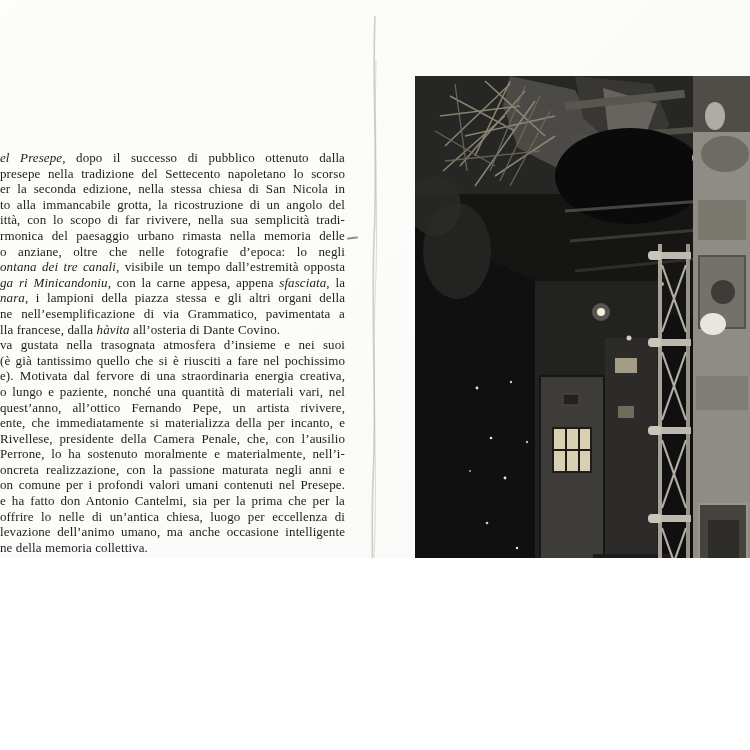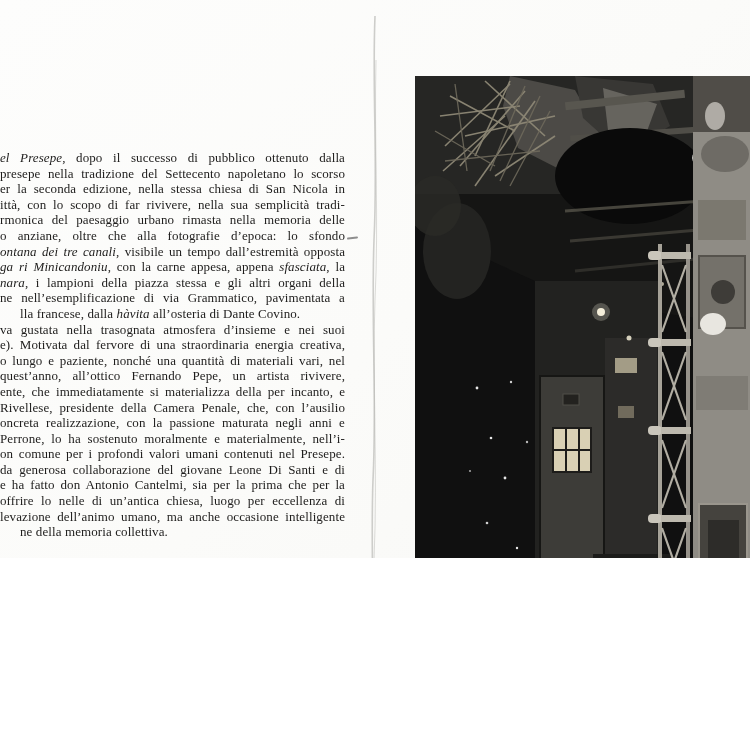--- a/index.html
+++ b/index.html
@@ -12,21 +12,21 @@
   .textcol{
     position:absolute;left:0;top:150px;width:345px;
     font-size:13px;line-height:15.6px;color:#1d1c1b;
     letter-spacing:.1px;
   }
   .line{
     height:15.6px;overflow:hidden;
     text-align:justify;text-align-last:justify;
     white-space:nowrap;
   }
-  .line.last{text-align-last:left;padding-left:20px;}
+  .line.last{text-align-last:left;}
   .it{font-style:italic;}
   
   .hdate{
     position:absolute;left:4px;top:609px;
     font-family:"DejaVu Serif",serif;font-style:italic;font-weight:bold;
     font-size:15px;color:#2a2a2a;transform:rotate(-3deg) skewX(-6deg);
     letter-spacing:1px;
   }
   
   .sig{position:absolute;left:148px;top:586px;}
@@ -46,38 +46,39 @@
 </style>
 </head>
 <body>
 
 <div class="page">
 
   <div class="textcol">
       <div class="line"><span class="it">el Presepe</span><span>, dopo il successo di pubblico ottenuto dalla</span></div>
       <div class="line"><span>presepe nella tradizione del Settecento napoletano lo scorso</span></div>
       <div class="line"><span>er la seconda edizione, nella stessa chiesa di San Nicola in</span></div>
+      <div class="line"><span>to alla immancabile grotta, la ricostruzione di un angolo del</span></div>
       <div class="line"><span>ittà,  con lo scopo di far rivivere, nella sua semplicità tradi-</span></div>
       <div class="line"><span>rmonica del paesaggio urbano rimasta nella memoria delle</span></div>
-      <div class="line"><span>o anziane, oltre che alla fotografie d’epoca: lo sfondo</span></div>
+      <div class="line"><span>o anziane, oltre che nelle fotografie d’epoca: lo negli</span></div>
       <div class="line"><span class="it">ontana dei tre canali</span><span>, visibile un tempo dall’estremità opposta</span></div>
       <div class="line"><span class="it">ga ri Minicandoniu</span><span>, con la carne appesa, appena </span><span class="it">sfasciata</span><span>, la</span></div>
       <div class="line"><span class="it">nara</span><span>, i lampioni della piazza stessa e gli altri organi della</span></div>
       <div class="line"><span>ne nell’esemplificazione di via Grammatico, pavimentata a</span></div>
       <div class="line last"><span>lla francese, dalla </span><span class="it">hàvita</span><span> all’osteria di Dante Covino.</span></div>
       <div class="line"><span>va gustata nella trasognata atmosfera d’insieme e nei suoi</span></div>
+      <div class="line"><span>(è già tantissimo quello che si è riusciti a fare nel pochissimo</span></div>
       <div class="line"><span>e). Motivata dal fervore di una straordinaria energia creativa,</span></div>
       <div class="line"><span>o lungo e paziente, nonché una quantità di materiali vari, nel</span></div>
       <div class="line"><span>quest’anno, all’ottico Fernando Pepe, un artista rivivere,</span></div>
       <div class="line"><span>ente, che immediatamente si materializza della per incanto, e</span></div>
       <div class="line"><span>Rivellese, presidente della Camera Penale, che, con l’ausilio</span></div>
+      <div class="line"><span>Perrone, lo ha sostenuto moralmente e materialmente, nell’i-</span></div>
       <div class="line"><span>oncreta realizzazione, con la passione maturata negli anni e</span></div>
-      <div class="line"><span>Perrone, lo ha sostenuto moralmente e materialmente, nell’i-</span></div>
       <div class="line"><span>on comune per i profondi valori umani contenuti nel Presepe.</span></div>
-      <div class="line"><span>da generosa collaborazione  del giovane Leone Di Santi e di</span></div>
       <div class="line"><span>e ha fatto don Antonio Cantelmi, sia per la prima che per la</span></div>
       <div class="line"><span>offrire lo nelle di un’antica chiesa, luogo per eccellenza di</span></div>
       <div class="line"><span>levazione dell’animo umano, ma anche occasione intelligente</span></div>
       <div class="line last"><span>ne della memoria collettiva.</span></div>
     </div>
 
   <div class="hdate">5.1999</div>
 
   <svg class="sig" width="170" height="78" viewBox="0 0 170 78">
     <path d="M8,47 C14,20 30,12 27,26 C24,38 12,50 19,50 C27,50 36,34 40,29 C46,21 48,27 44,35 C40,42 48,41 53,32 C58,24 61,28 57,36 C55,41 61,39 65,32" stroke="#222" stroke-width="2.2" fill="none" stroke-linecap="round"></path>

